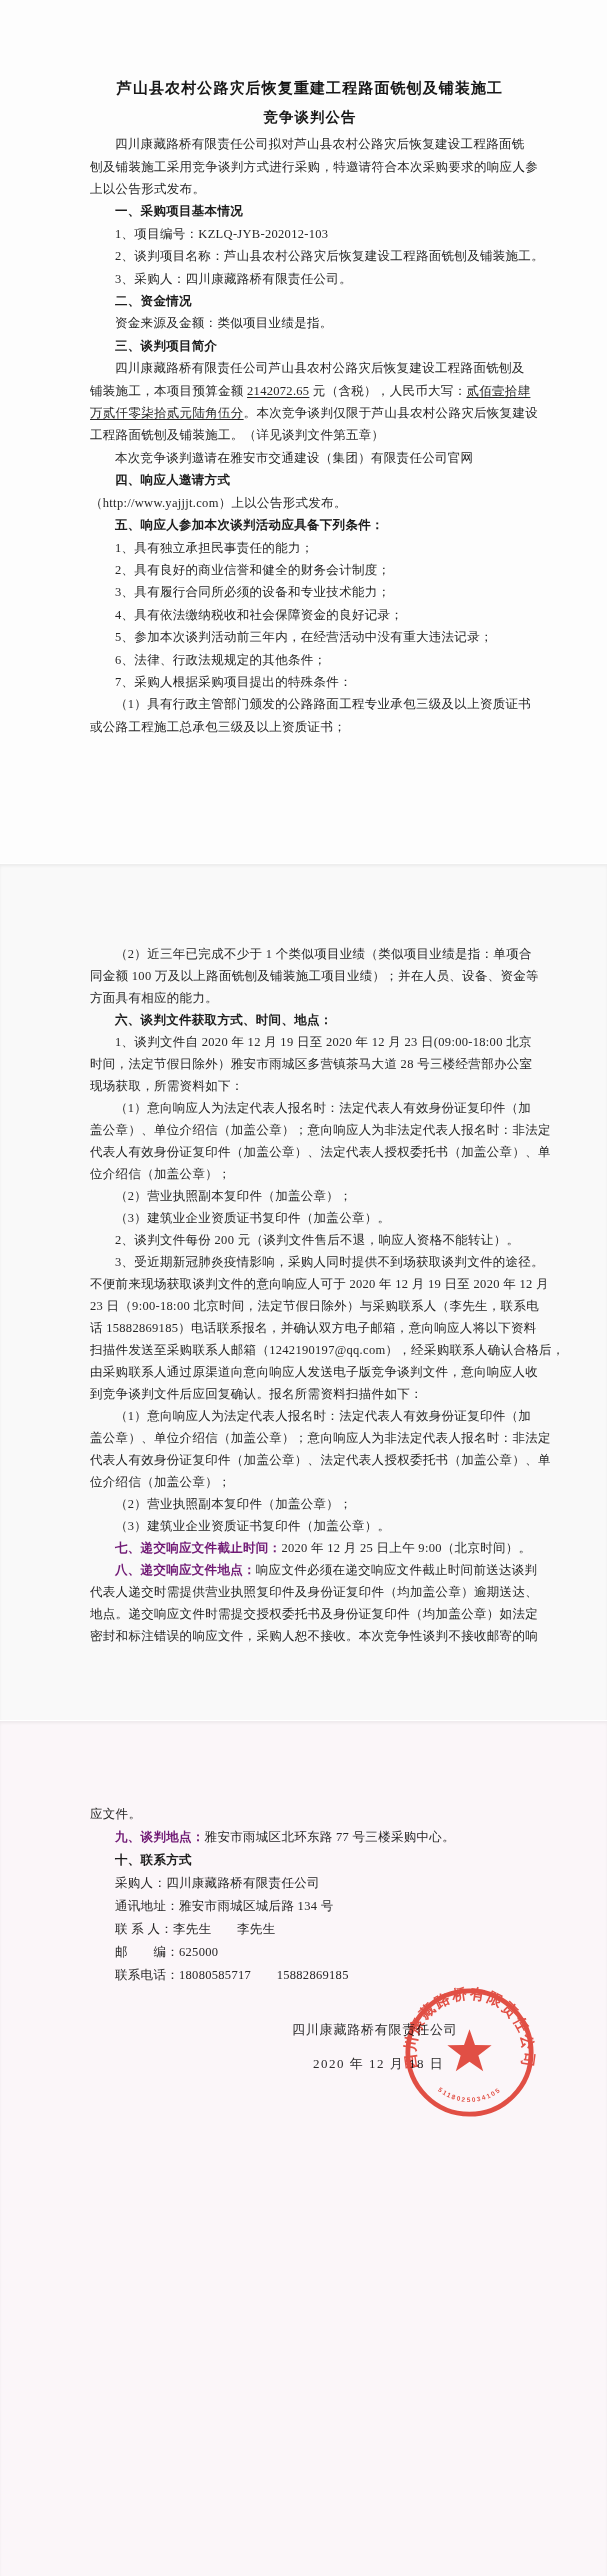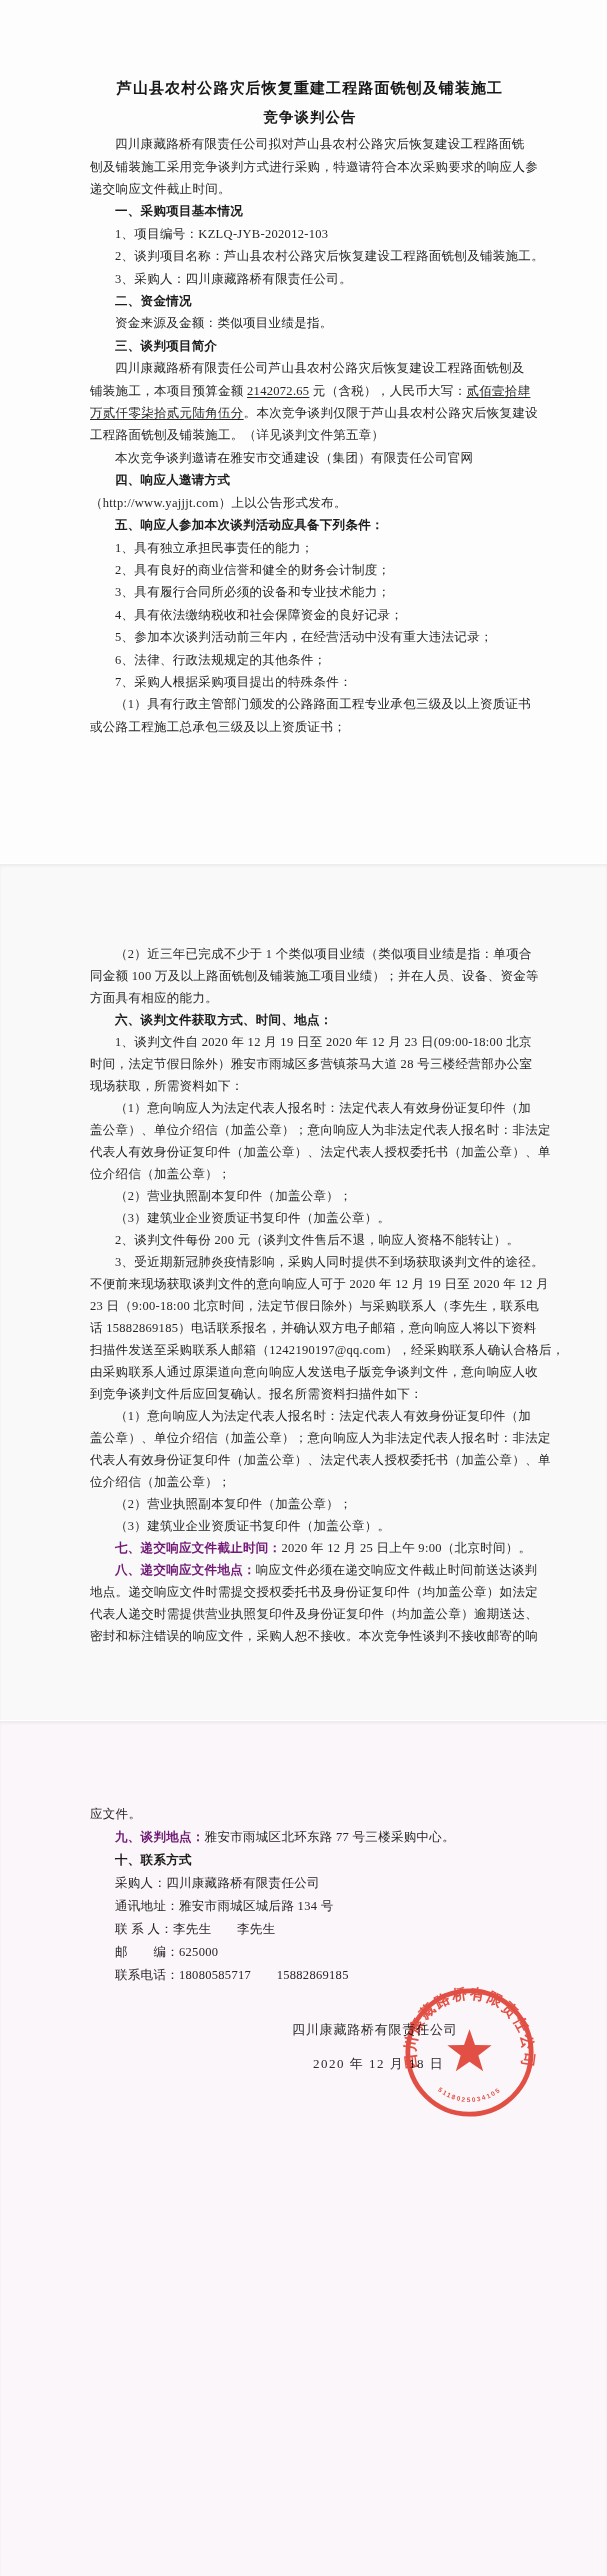--- a/index.html
+++ b/index.html
@@ -41,21 +41,21 @@
 </style>
 </head>
 <body>
 
 <div class="page page-1">
   <div class="content">
       <div class="line title"><span>芦山县农村公路灾后恢复重建工程路面铣刨及铺装施工</span></div>
       <div class="line title t2"><span>竞争谈判公告</span></div>
       <div class="line ind"><span>四川康藏路桥有限责任公司拟对芦山县农村公路灾后恢复建设工程路面铣</span></div>
       <div class="line"><span>刨及铺装施工采用竞争谈判方式进行采购，特邀请符合本次采购要求的响应人参</span></div>
-      <div class="line"><span>递交响应文件截止时间。</span></div>
+      <div class="line"><span>上以公告形式发布。</span></div>
       <div class="line ind h"><span>一、采购项目基本情况</span></div>
       <div class="line ind"><span>1、项目编号：KZLQ-JYB-202012-103</span></div>
       <div class="line ind"><span>2、谈判项目名称：芦山县农村公路灾后恢复建设工程路面铣刨及铺装施工。</span></div>
       <div class="line ind"><span>3、采购人：四川康藏路桥有限责任公司。</span></div>
       <div class="line ind h"><span>二、资金情况</span></div>
       <div class="line ind"><span>资金来源及金额：类似项目业绩是指。</span></div>
       <div class="line ind h"><span>三、谈判项目简介</span></div>
       <div class="line ind"><span>四川康藏路桥有限责任公司芦山县农村公路灾后恢复建设工程路面铣刨及</span></div>
       <div class="line"><span>铺装施工，本项目预算金额 </span><span class="u">2142072.65</span><span> 元（含税），人民币大写：</span><span class="u">贰佰壹拾肆</span></div>
       <div class="line"><span class="u">万贰仟零柒拾贰元陆角伍分</span><span>。本次竞争谈判仅限于芦山县农村公路灾后恢复建设</span></div>
@@ -100,22 +100,22 @@
       <div class="line"><span>由采购联系人通过原渠道向意向响应人发送电子版竞争谈判文件，意向响应人收</span></div>
       <div class="line"><span>到竞争谈判文件后应回复确认。报名所需资料扫描件如下：</span></div>
       <div class="line ind"><span>（1）意向响应人为法定代表人报名时：法定代表人有效身份证复印件（加</span></div>
       <div class="line"><span>盖公章）、单位介绍信（加盖公章）；意向响应人为非法定代表人报名时：非法定</span></div>
       <div class="line"><span>代表人有效身份证复印件（加盖公章）、法定代表人授权委托书（加盖公章）、单</span></div>
       <div class="line"><span>位介绍信（加盖公章）；</span></div>
       <div class="line ind"><span>（2）营业执照副本复印件（加盖公章）；</span></div>
       <div class="line ind"><span>（3）建筑业企业资质证书复印件（加盖公章）。</span></div>
       <div class="line ind"><span class="b">七、递交响应文件截止时间：</span><span>2020 年 12 月 25 日上午 9:00（北京时间）。</span></div>
       <div class="line ind"><span class="b">八、递交响应文件地点：</span><span>响应文件必须在递交响应文件截止时间前送达谈判</span></div>
+      <div class="line"><span>代表人递交时需提供营业执照复印件及身份证复印件（均加盖公章）逾期送达、</span></div>
       <div class="line"><span>地点。递交响应文件时需提交授权委托书及身份证复印件（均加盖公章）如法定</span></div>
-      <div class="line"><span>代表人递交时需提供营业执照复印件及身份证复印件（均加盖公章）逾期送达、</span></div>
       <div class="line"><span>密封和标注错误的响应文件，采购人恕不接收。本次竞争性谈判不接收邮寄的响</span></div>
     </div>
 </div>
 
 <div class="page page-3">
   <div class="content">
       <div class="line"><span>应文件。</span></div>
       <div class="line ind"><span class="b">九、谈判地点：</span><span>雅安市雨城区北环东路 77 号三楼采购中心。</span></div>
       <div class="line ind h"><span>十、联系方式</span></div>
       <div class="line ind"><span>采购人：四川康藏路桥有限责任公司</span></div>

